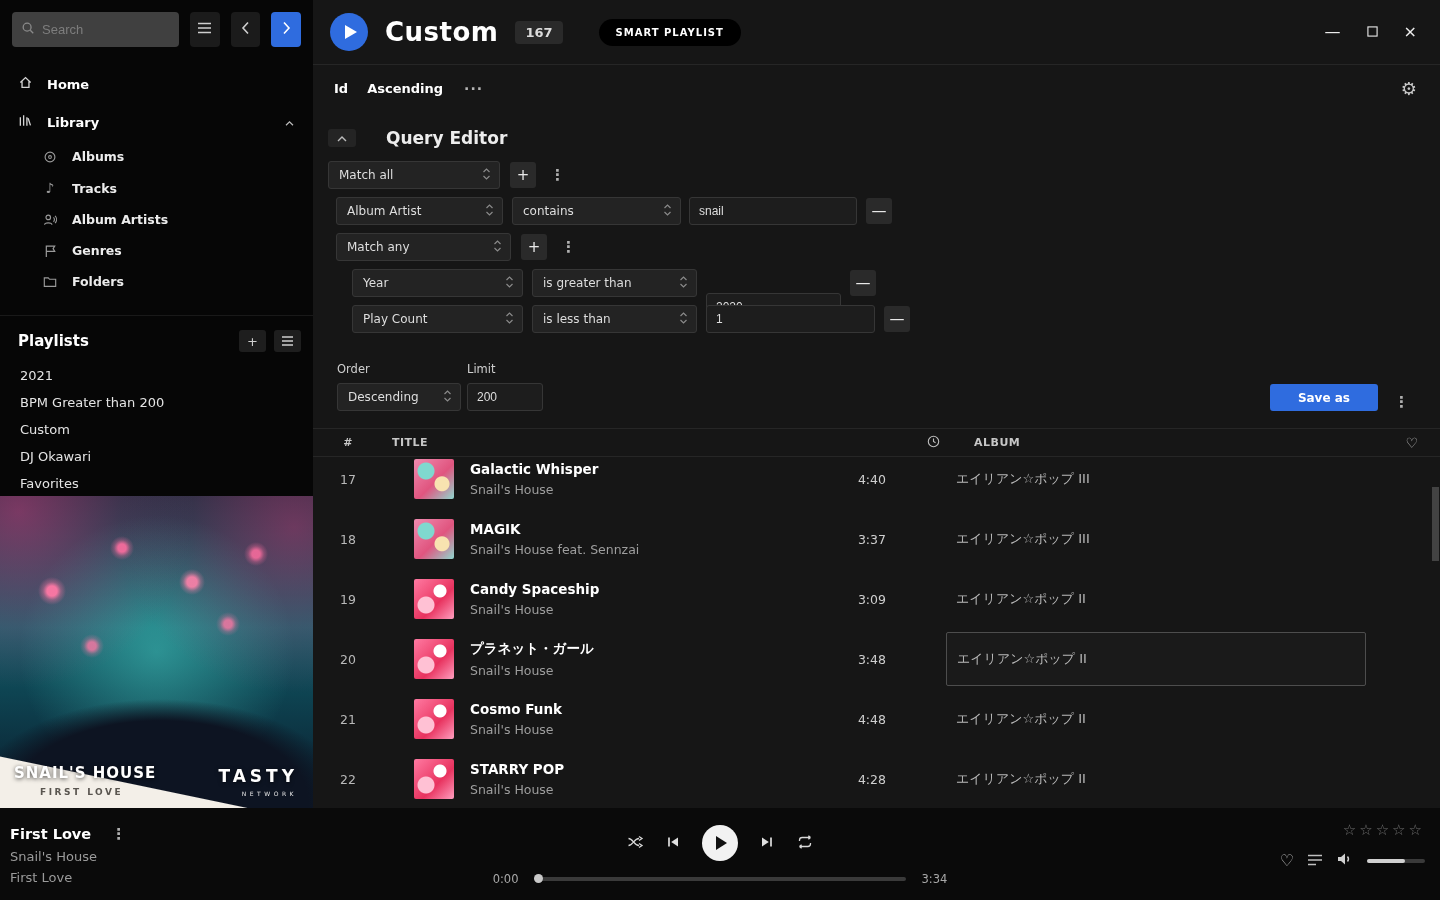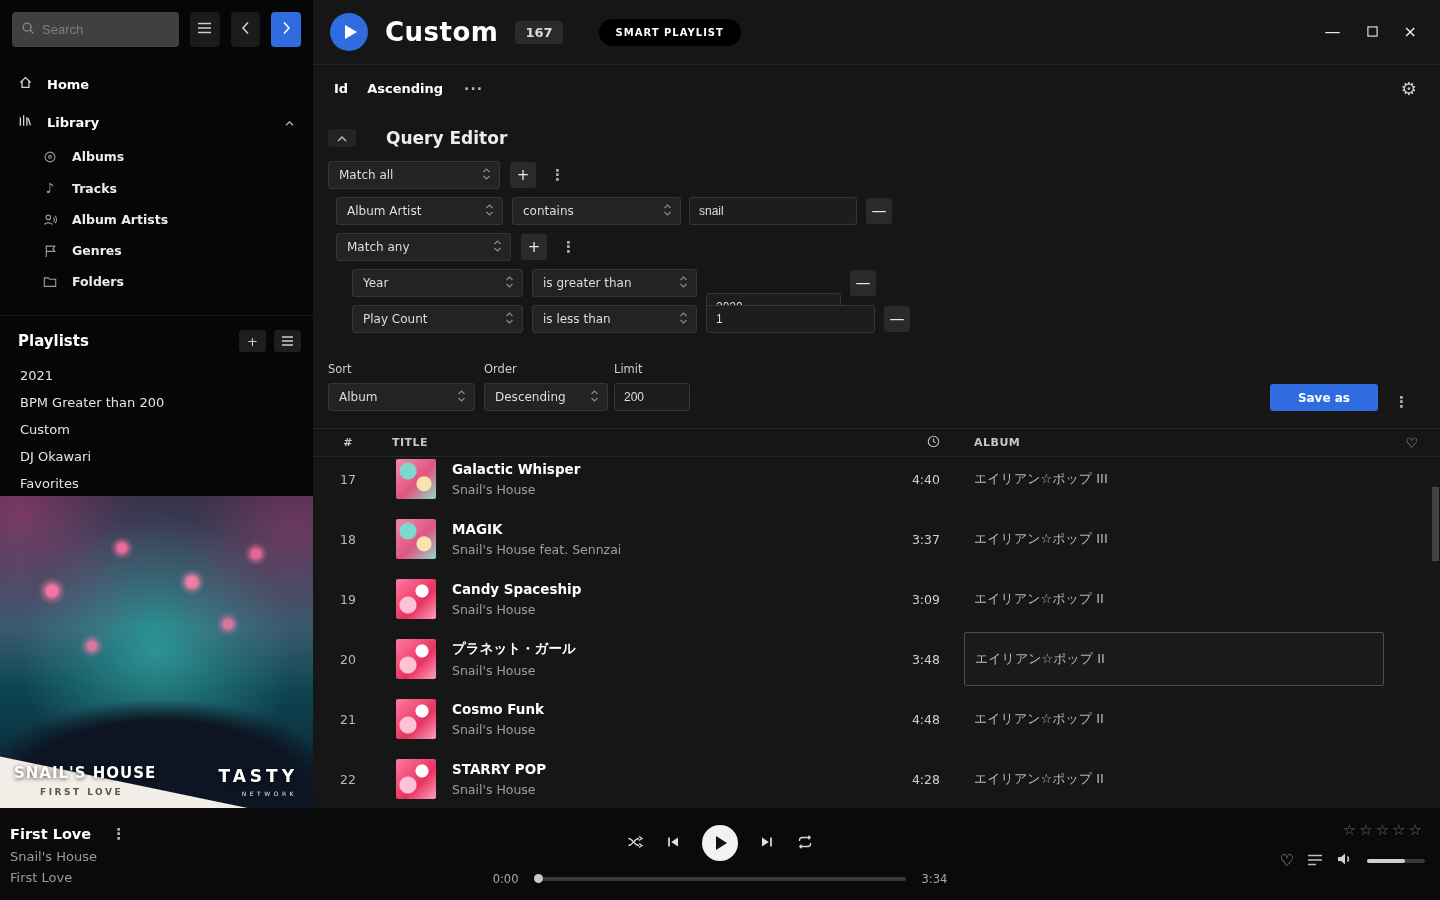--- a/index.html
+++ b/index.html
@@ -87,21 +87,21 @@
   
   .track-table { margin-top:17px; }
   .t-header { height:29px; border-top:1px solid #262626; border-bottom:1px solid #262626; display:flex; align-items:center; color:#c7c7c7; font-size:11px; font-weight:bold; letter-spacing:.5px; }
   .col-num { width:70px; text-align:center; }
   .col-title { flex:1; padding-left:9px; }
   .col-time { width:48px; display:flex; justify-content:flex-end; }
   .col-sp { width:24px; }
   .col-album { width:420px; padding-left:10px; }
   .col-heart { width:56px; display:flex; justify-content:center; color:#b5b5b5; font-size:14px; }
   .t-body { height:351px; overflow:hidden; }
-  .t-row { height:60px; display:flex; align-items:center; cursor:pointer; }
+  .t-row { height:60px; display:flex; align-items:center; cursor:pointer;gap:18px; }
   .t-row:first-child { margin-top:-8px; }
   .r-num { width:70px; text-align:center; color:#b9b9b9; font-size:12.5px; }
   .r-main { flex:1; display:flex; align-items:center; gap:16px; padding-left:13px; }
   .thumb { width:40px; height:40px; border-radius:2px; flex:0 0 40px; }
   .art-iii { background:
       radial-gradient(circle at 30% 30%, #7fd8cf 0 8px, transparent 9px),
       radial-gradient(circle at 70% 62%, #f8e3b0 0 7px, transparent 8px),
       linear-gradient(135deg, #f08bb0, #e0557f 55%, #8fd8d0); }
   .art-ii { background:
       radial-gradient(circle at 65% 30%, #ffffff 0 6px, transparent 7px),
@@ -374,29 +374,20 @@
                 <path d="M1.5 5 L4.5 2 L7.5 5 M1.5 9 L4.5 12 L7.5 9" fill="none" stroke="#8a8a8a" stroke-width="1.2"></path>
               </svg></span>
         </div>
         <input class="txt ml9" style="width: 169px;" value="1">
         <button class="sq-btn ml9">
             <span>—</span>
           </button>
       </div>
 
       <div class="qe-sortrow">
-        <div class="qe-col">
-          <label>Sort</label>
-          <div class="dd" style="width:147px">
-            <span>Album</span>
-            <span><svg width="9" height="14" viewBox="0 0 9 14">
-                  <path d="M1.5 5 L4.5 2 L7.5 5 M1.5 9 L4.5 12 L7.5 9" fill="none" stroke="#8a8a8a" stroke-width="1.2"></path>
-                </svg></span>
-          </div>
-        </div>
         <div class="qe-col ml9">
           <label>Order</label>
           <div class="dd" style="width:124px">
             <span>Descending</span>
             <span><svg width="9" height="14" viewBox="0 0 9 14">
                   <path d="M1.5 5 L4.5 2 L7.5 5 M1.5 9 L4.5 12 L7.5 9" fill="none" stroke="#8a8a8a" stroke-width="1.2"></path>
                 </svg></span>
           </div>
         </div>
         <div class="qe-col" style="margin-left:6px">

